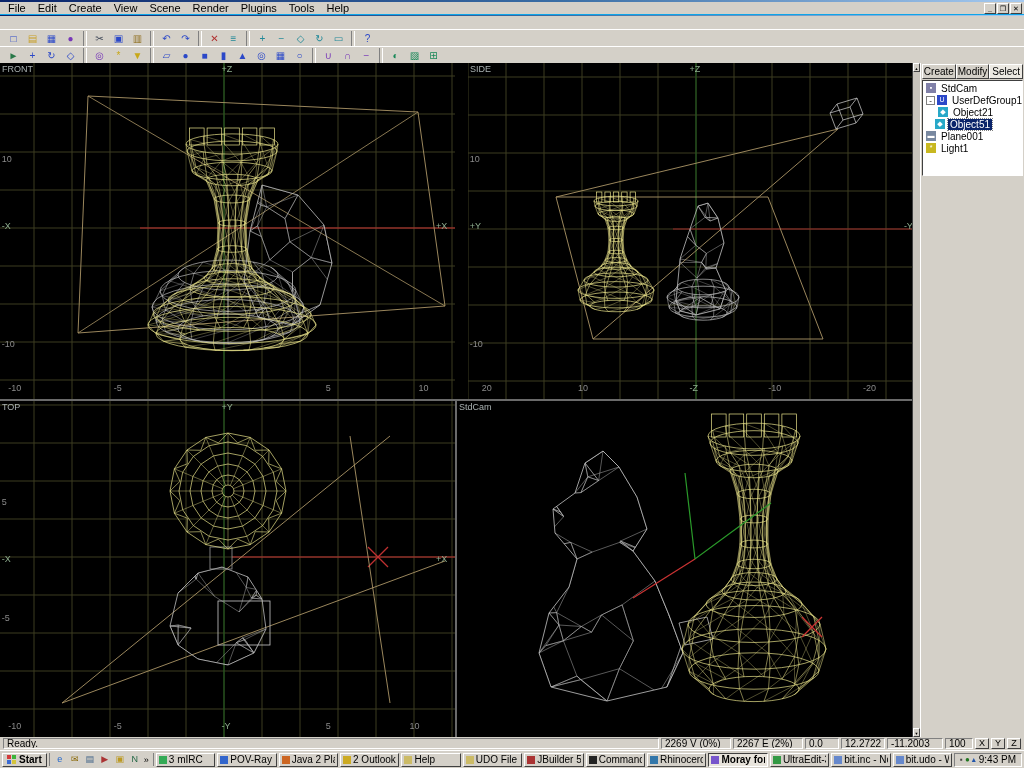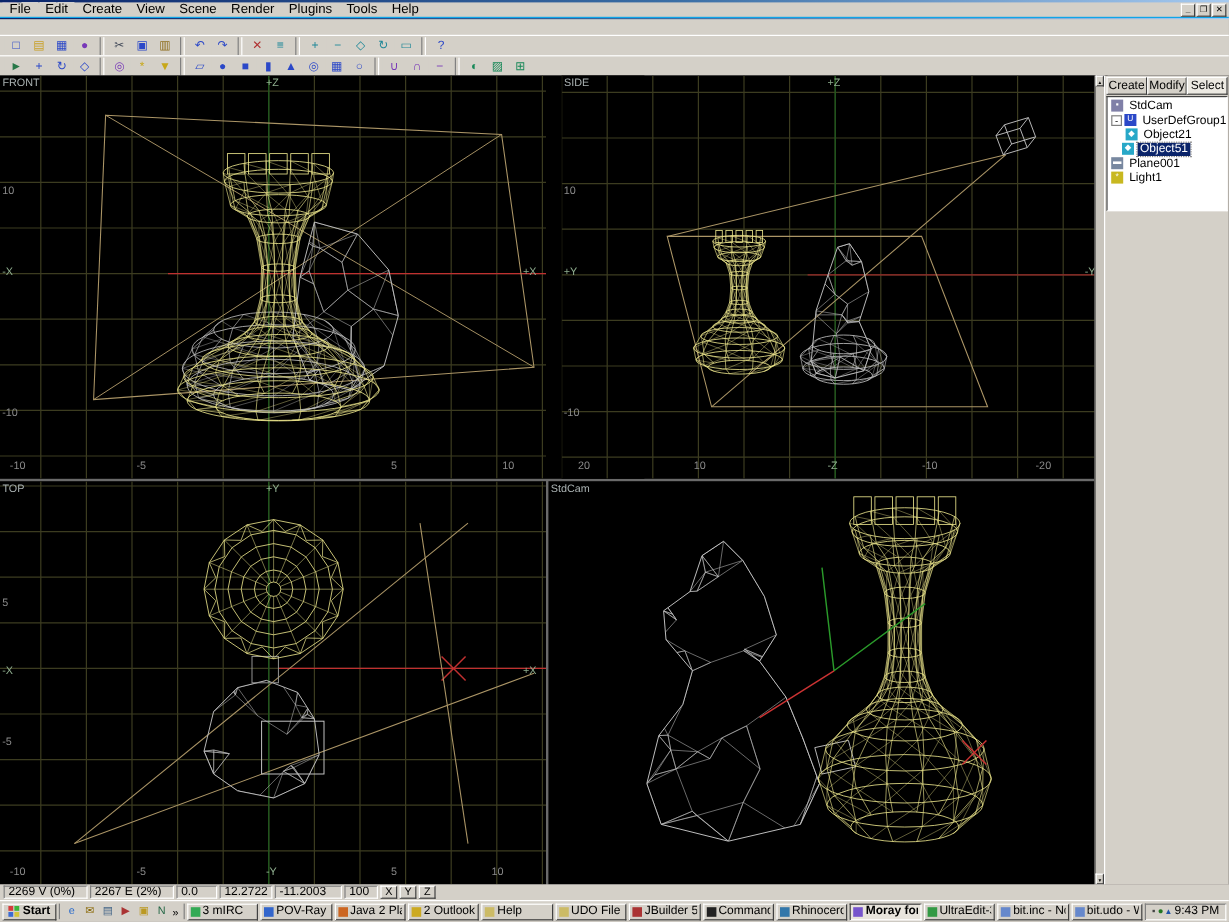--- a/index.html
+++ b/index.html
@@ -1616,20 +1616,21 @@
           </span>
           <span class="trow" style="padding-left: 2px;">
             <span class="ticon" style="background: rgb(200, 184, 32);">*</span>
             <span class="tlabel">Light1</span>
           </span>
         </div>
     </div>
   </div>
 
   <div id="statusbar">
+    <span class="scell msg">Ready.</span>
     <span class="scell" style="width:70px">2269 V (0%)</span>
     <span class="scell" style="width:70px">2267 E (2%)</span>
     <span class="scell" style="width:34px">0.0</span>
     <span class="scell" style="width:44px">12.2722</span>
     <span class="scell" style="width:56px">-11.2003</span>
     <span class="scell" style="width:28px">100</span>
     <span class="sxyz">X</span>
     <span class="sxyz">Y</span>
     <span class="sxyz">Z</span>
   </div>

